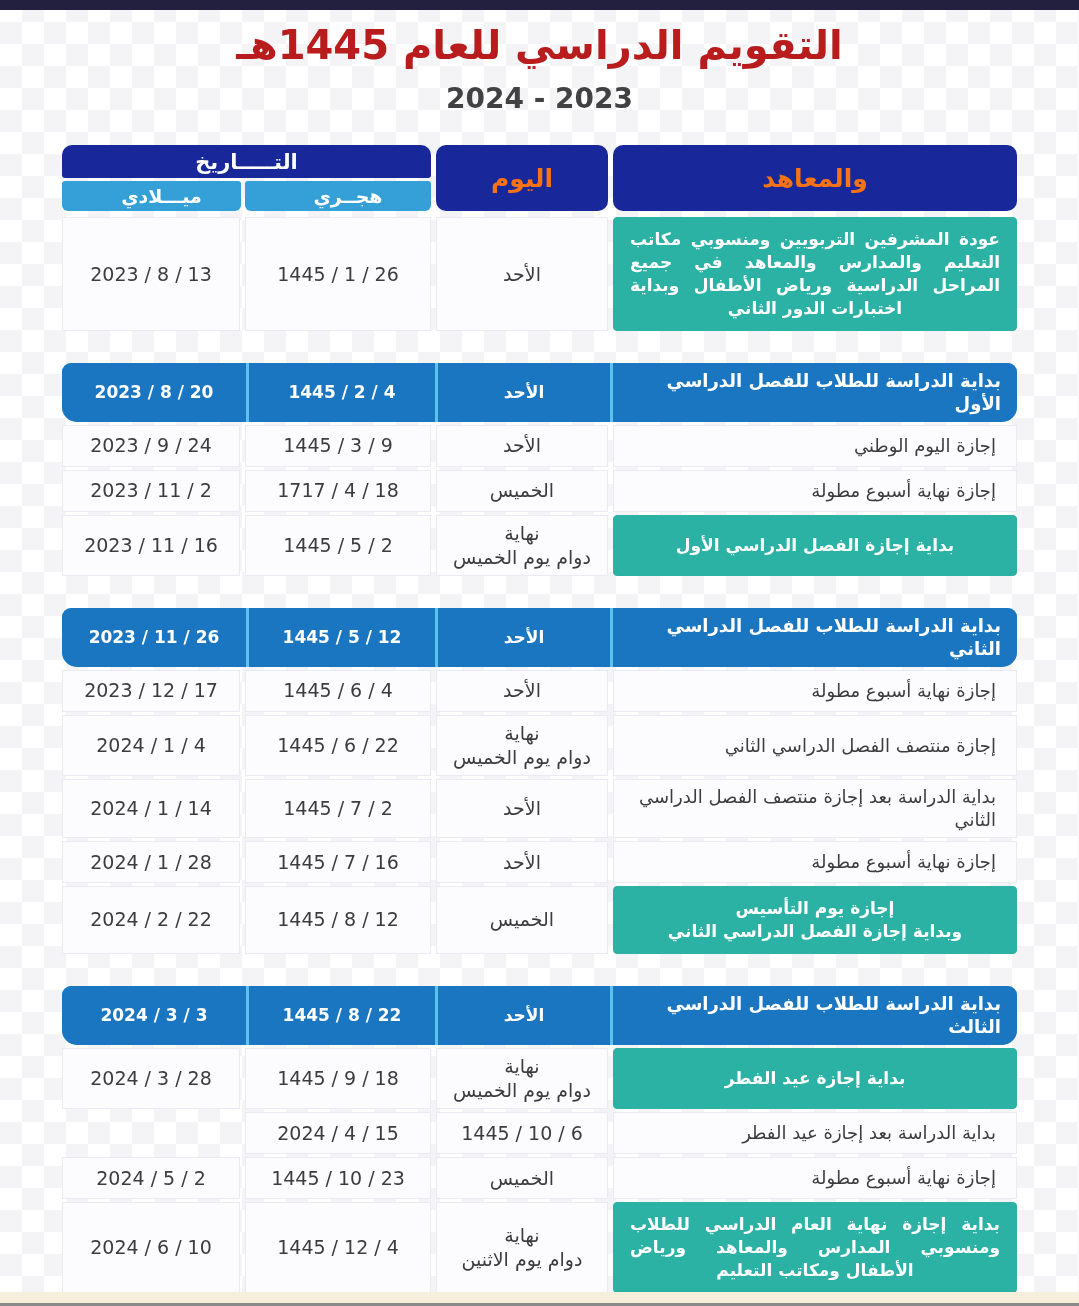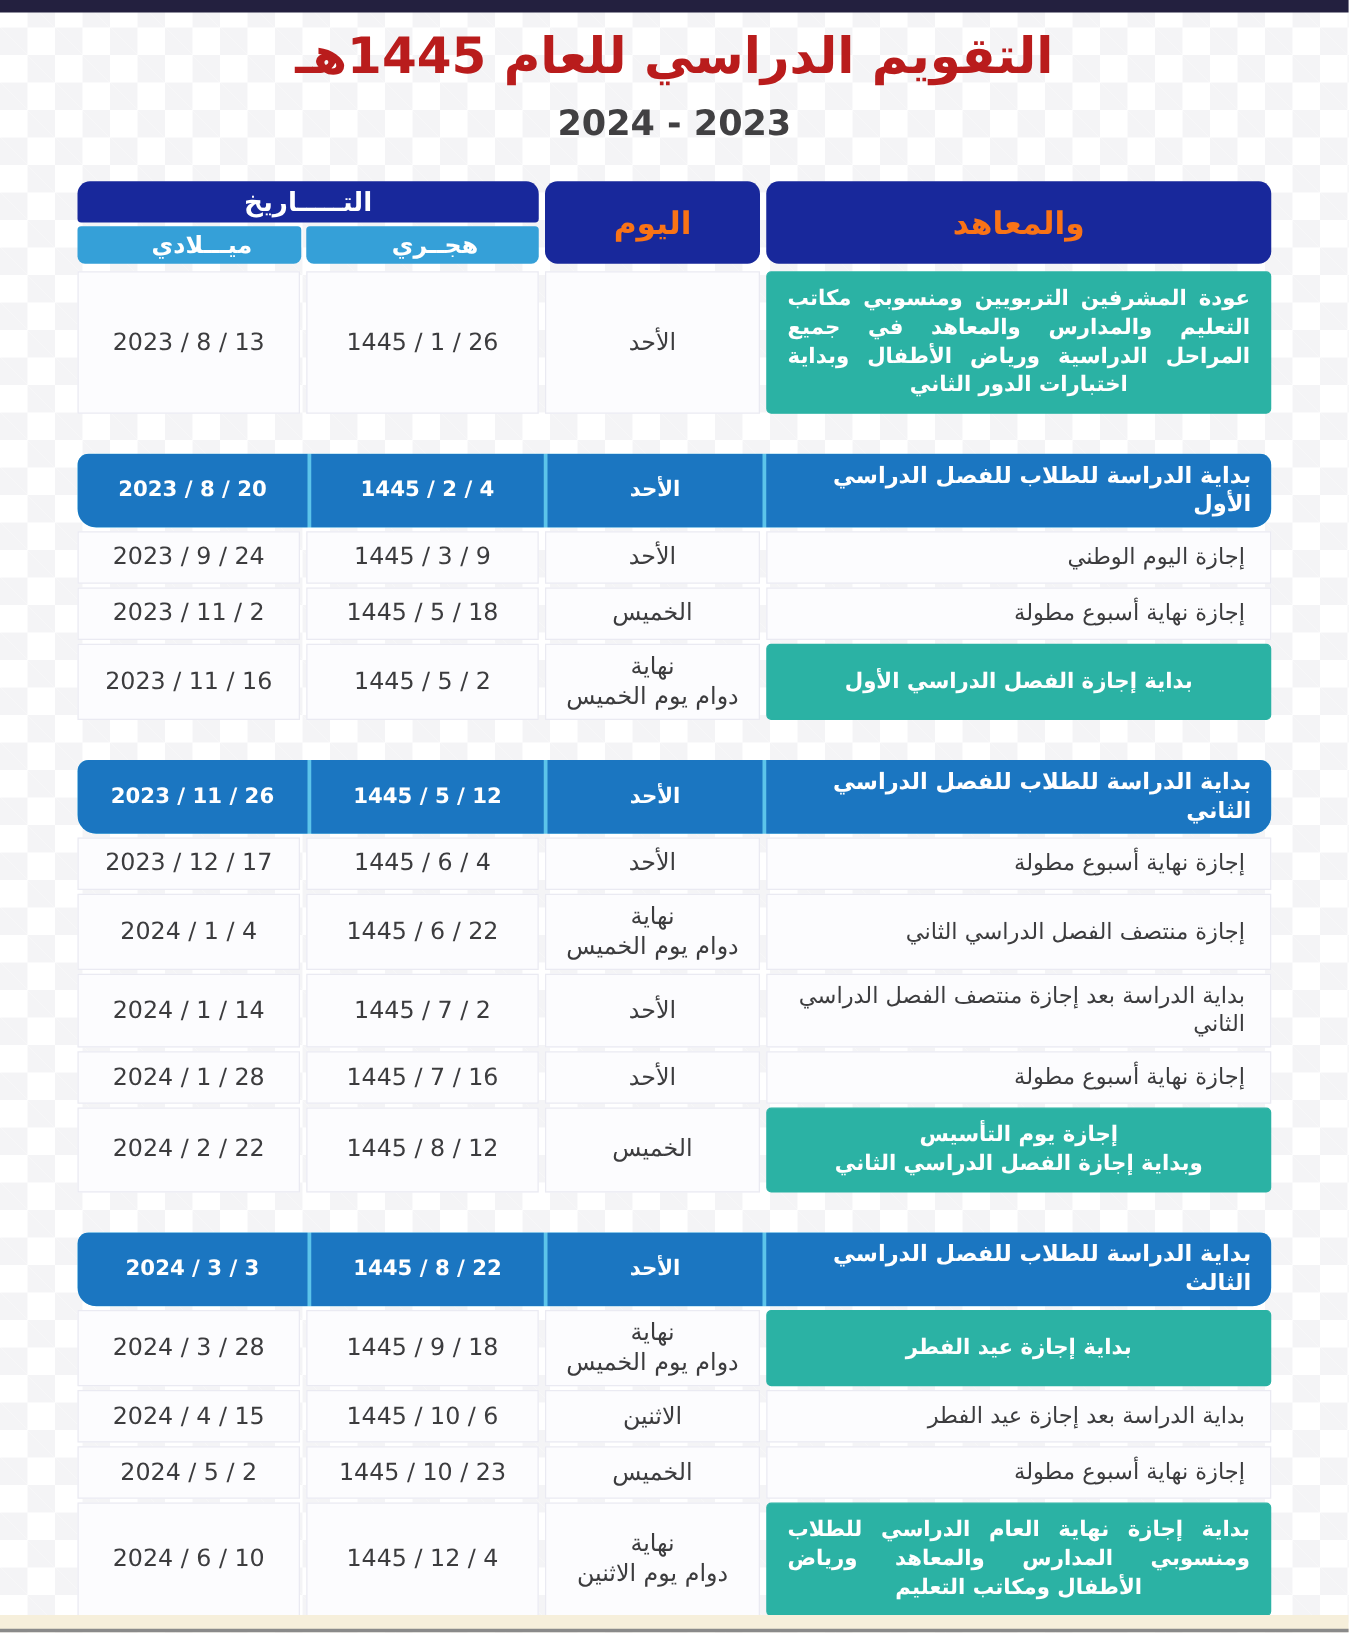--- a/index.html
+++ b/index.html
@@ -196,21 +196,21 @@
             <span dir="ltr">1445 / 3 / 9</span>
           </div>
           <div class="cell date">
             <span dir="ltr">2023 / 9 / 24</span>
           </div>
         </div>
         <div class="row plain">
           <div class="cell subject">إجازة نهاية أسبوع مطولة</div>
           <div class="cell day">الخميس</div>
           <div class="cell date">
-            <span dir="ltr">1445 / 5 / 18</span>
+            <span dir="ltr">1717 / 4 / 18</span>
           </div>
           <div class="cell date">
             <span dir="ltr">2023 / 11 / 2</span>
           </div>
         </div>
         <div class="row highlight">
           <div class="cell subject">بداية إجازة الفصل الدراسي الأول</div>
           <div class="cell day">نهاية
 دوام يوم الخميس</div>
           <div class="cell date">
@@ -302,21 +302,20 @@
 دوام يوم الخميس</div>
           <div class="cell date">
             <span dir="ltr">1445 / 9 / 18</span>
           </div>
           <div class="cell date">
             <span dir="ltr">2024 / 3 / 28</span>
           </div>
         </div>
         <div class="row plain">
           <div class="cell subject">بداية الدراسة بعد إجازة عيد الفطر</div>
-          <div class="cell day">الاثنين</div>
           <div class="cell date">
             <span dir="ltr">1445 / 10 / 6</span>
           </div>
           <div class="cell date">
             <span dir="ltr">2024 / 4 / 15</span>
           </div>
         </div>
         <div class="row plain">
           <div class="cell subject">إجازة نهاية أسبوع مطولة</div>
           <div class="cell day">الخميس</div>

